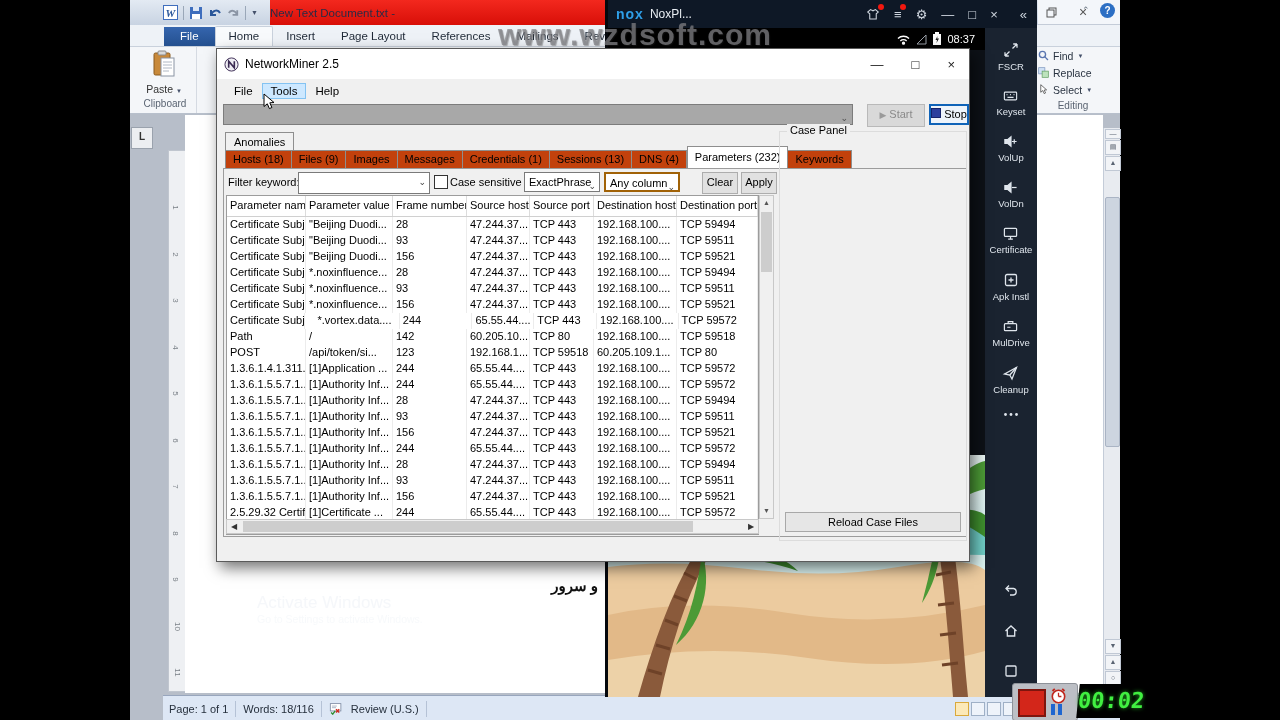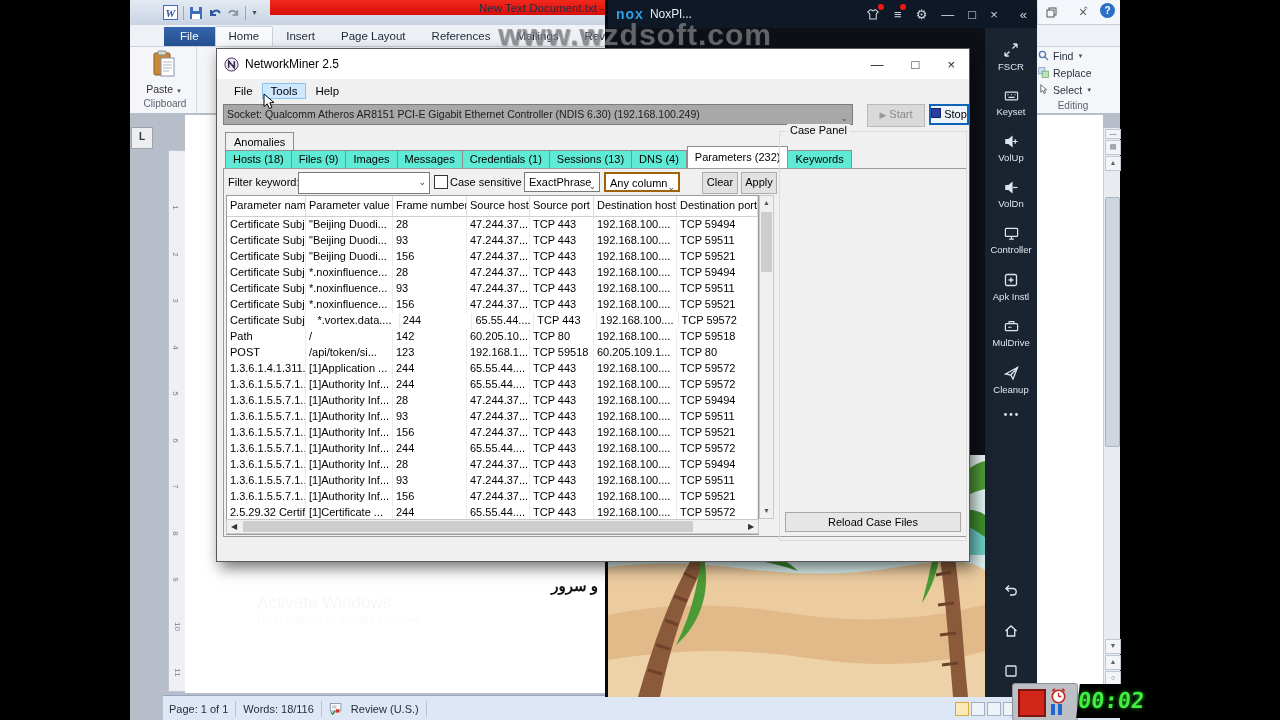--- a/index.html
+++ b/index.html
@@ -45,22 +45,22 @@
   #wsb-bottom{position:absolute;left:0;top:510px;}
   
   #wstatus{left:33px;top:695px;width:957px;height:25px;background:#dde7f5;border-top:1px solid #98a6bd;
      display:flex;align-items:center;font-size:11px;color:#26303d;}
   .wssep{width:1px;height:16px;background:#b5c2d6;margin:0 7px;}
   .viewbtn{width:14px;height:14px;border:1px solid #9fb0c6;background:#eef3fa;margin-right:2px;box-sizing:border-box;}
   .viewbtn.sel{border-color:#d9a93c;background:#fce9b8;}
   #zoom-out{width:13px;height:13px;border-radius:50%;border:1px solid #7c8aa0;color:#44506a;
      font-size:11px;line-height:11px;text-align:center;margin-left:8px;}
   
-  #redbar{left:270px;top:0;width:338px;height:15px;background:linear-gradient(#f3281e,#d80f08);
-     color:#2b2b45;font-size:11.5px;display:flex;align-items:center;justify-content:flex-end;padding-right:4px;box-sizing:border-box;}
+  #redbar{left:270px;top:0;width:338px;height:25px;background:linear-gradient(#f3281e,#d80f08);
+     color:#2b2b45;font-size:11.5px;display:flex;align-items:center;padding-right:4px;box-sizing:border-box;}
   
   #nox{left:605px;top:0;width:432px;height:697px;background:#0d1117;border-left:3px solid #05080d;box-sizing:border-box;}
   #nox-titlebar{left:0;top:0;width:429px;height:28px;background:#0e1826;display:flex;align-items:center;color:#cfd6df;}
   #nox-logo{font-size:14px;font-weight:bold;color:#2e9fe8;margin:0 6px 0 8px;letter-spacing:1px;}
   #nox-title{font-size:12px;color:#e8edf2;}
   #nox-btns{margin-left:auto;display:flex;align-items:center;gap:14px;padding-right:10px;}
   .noxbtn{position:relative;color:#cfd6df;font-size:13px;line-height:1;}
   .reddot{position:absolute;right:-4px;top:-4px;width:6px;height:6px;border-radius:50%;background:#f2180f;}
   #nox-statusbar{left:0;top:28px;width:377px;height:22px;background:#000;display:flex;align-items:center;
      justify-content:flex-end;gap:5px;padding-right:10px;box-sizing:border-box;color:#fff;font-size:11px;}
@@ -89,21 +89,21 @@
   #nm-socket .arrow{position:absolute;right:4px;top:4px;color:#4e4e4e;font-size:9px;}
   #nm-start{position:absolute;left:650px;top:0;width:56px;height:21px;background:#d9d9d9;border:1px solid #b9b9b9;
      color:#8a8a8a;text-align:center;line-height:19px;}
   #nm-stop{position:absolute;left:712px;top:0;width:40px;height:21px;background:#eef4fb;border:2px solid #0f63b8;
      color:#000;text-align:center;line-height:17px;box-sizing:border-box;}
   .playtri{color:#9a9a9a;font-size:9px;margin-right:3px;}
   .stopsq{display:inline-block;width:8px;height:8px;background:#2b3f9e;border:1px solid #16246b;margin-right:3px;}
   #nm-anomalies{position:absolute;left:8px;top:83px;height:19px;padding:0 8px;background:#f0f0f0;
      border:1px solid #8e8e8e;border-bottom:none;line-height:18px;}
   #nm-tabs{position:absolute;left:8px;top:102px;height:18px;display:flex;align-items:flex-end;}
-  .nmtab{height:17px;line-height:16px;padding:0 7px;background:#5eead4;border:1px solid #8e8e8e;border-left:none;white-space:nowrap;}
+  .nmtab{height:17px;line-height:16px;padding:0 7px;background:#c2410c;border:1px solid #8e8e8e;border-left:none;white-space:nowrap;}
   .nmtab:first-child{border-left:1px solid #8e8e8e;}
   .nmtab.active{background:#fff;height:21px;line-height:20px;border-left:1px solid #8e8e8e;position:relative;top:0;}
   #nm-page{left:6px;top:119px;width:744px;height:369px;background:#f0f0f0;border:1px solid #9c9c9c;box-sizing:border-box;}
   
   #nm-filter{position:absolute;left:4px;top:3px;width:560px;height:21px;}
   #flt-label{position:absolute;left:0;top:4px;}
   #flt-combo{position:absolute;left:70px;top:0;width:130px;height:20px;background:#fff;border:1px solid #7a7a7a;}
   #flt-combo .arrow,#flt-match .arrow,#flt-col .arrow{position:absolute;right:3px;top:4px;font-size:9px;color:#444;}
   #flt-check{position:absolute;left:206px;top:3px;width:12px;height:12px;background:#fff;border:1px solid #333;}
   #flt-case{position:absolute;left:222px;top:4px;}
@@ -318,20 +318,42 @@
               <path d="M5 2 L8 3.5 L11 2 L14.5 5 L12 7.2 L12 13.5 L4 13.5 L4 7.2 L1.5 5 Z"></path>
             </svg></i><span class="reddot"></span></span>
       <span class="noxbtn">≡<span class="reddot"></span></span>
       <span class="noxbtn">⚙</span>
       <span class="noxbtn">—</span>
       <span class="noxbtn">□</span>
       <span class="noxbtn">×</span>
       <span class="noxbtn" style="margin-left:8px">«</span>
     </div>
   </div>
+  <div id="nox-statusbar" class="abs">
+    <i class="ic">
+        <svg width="15" height="12" viewBox="0 0 16 13" stroke="#fff" fill="none" stroke-width="1.4">
+          <path d="M2 6 A8.5 8.5 0 0 1 14 6"></path>
+          <path d="M4.6 8.6 A4.8 4.8 0 0 1 11.4 8.6"></path>
+          <circle cx="8" cy="11" r="1.1" fill="#fff"></circle>
+        </svg>
+      </i>
+    <i class="ic">
+        <svg width="11" height="11" viewBox="0 0 11 11">
+          <path d="M1 10 L10 10 L10 1 Z" fill="none" stroke="#9aa0a8"></path>
+        </svg>
+      </i>
+    <i class="ic">
+        <svg width="10" height="14" viewBox="0 0 10 14">
+          <rect x="3" y="0" width="4" height="2" fill="#fff"></rect>
+          <rect x="1" y="2" width="8" height="11" fill="#fff"></rect>
+          <path d="M5.5 4 L3.5 8 H5 L4.5 11 L7 6.5 H5.2 Z" fill="#222"></path>
+        </svg>
+      </i>
+    <span>08:37</span>
+  </div>
   <div id="nox-screen" class="abs">
     <svg id="beach" viewBox="0 0 377 242" preserveAspectRatio="none">
       <defs>
         <linearGradient id="sky" x1="0" y1="0" x2="0" y2="1">
           <stop offset="0" stop-color="#eaf6f4"></stop>
             <stop offset="1" stop-color="#cdeeee"></stop>
         </linearGradient>
       </defs>
       <rect x="0" y="0" width="377" height="120" fill="url(#sky)"></rect>
       <rect x="0" y="68" width="377" height="52" fill="#6fcdc6"></rect>
@@ -395,21 +417,21 @@
           </i>
           <span class="lbl">VolDn</span>
         </div>
         <div class="side-item">
           <i class="ic">
             <svg width="17" height="15" viewBox="0 0 16 16" fill="none" stroke="currentColor" stroke-width="1.3">
               <rect x="1.5" y="2.5" width="13" height="8.5" rx="1"></rect>
               <path d="M5.5 14 H10.5 M8 11 V14"></path>
             </svg>
           </i>
-          <span class="lbl">Controller</span>
+          <span class="lbl">Certificate</span>
         </div>
         <div class="side-item">
           <i class="ic">
             <svg width="16" height="16" viewBox="0 0 16 16" fill="none" stroke="currentColor" stroke-width="1.3">
               <rect x="2.5" y="2.5" width="11" height="11" rx="1.5"></rect>
               <path d="M8 5.5 V10.5 M5.5 8 H10.5"></path>
             </svg>
           </i>
           <span class="lbl">Apk Instl</span>
         </div>
@@ -487,21 +509,21 @@
       <span class="nm-menu hot">Tools</span>
       <span class="nm-menu">Help</span>
       <i id="nm-cursor" class="ic">
         <svg width="13" height="18" viewBox="0 0 13 18">
           <path d="M1 1 L1 13.5 L4.3 10.8 L6.4 15.6 L8.9 14.5 L6.8 9.8 L11 9.5 Z" fill="#fff" stroke="#000"></path>
         </svg>
       </i>
     </div>
   <div id="nm-socketrow" class="abs">
     <div id="nm-socket">
-      <span>Socket: Qualcomm Atheros AR8151 PCI-E Gigabit Ethernet Controller (NDIS 6.30) (192.168.100.249)</span><span class="arrow">⌄</span>
+      <span class="arrow">⌄</span>
     </div>
     <div id="nm-start">
       <span class="playtri">▶</span><span>Start</span>
     </div>
     <div id="nm-stop">
       <span class="stopsq"></span><span>Stop</span>
     </div>
   </div>
   <div id="nm-anomalies">Anomalies</div>
   <div id="nm-tabs">

